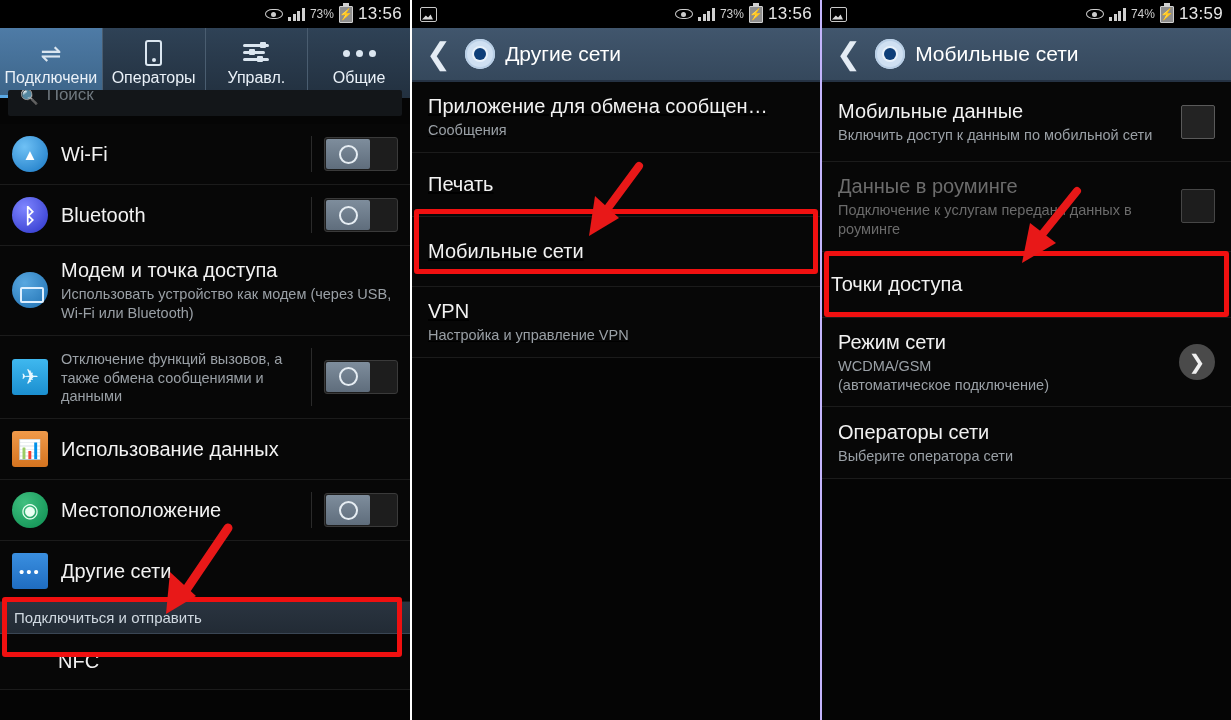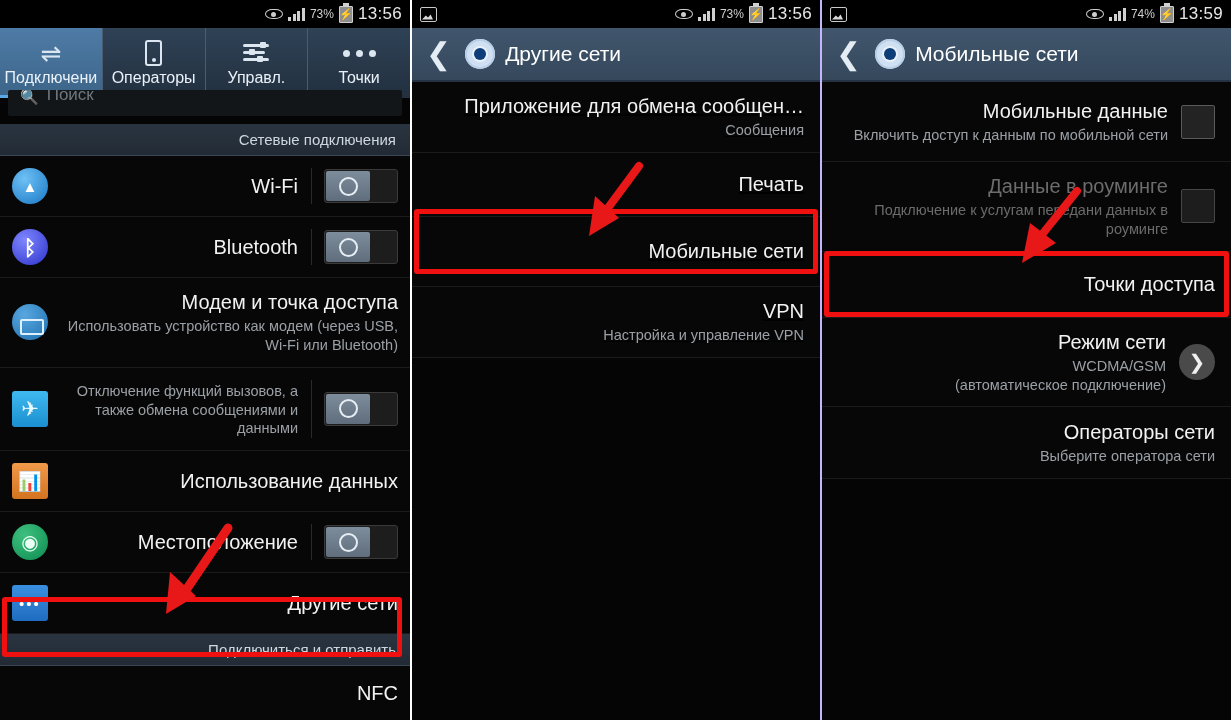--- a/index.html
+++ b/index.html
@@ -2,21 +2,21 @@
 <html><head>
 <meta charset="utf-8">
 <style>
   * { box-sizing: border-box; margin: 0; padding: 0; }
   html, body {
     width: 1231px; height: 720px;
     background: #000;
     font-family: "Liberation Sans", sans-serif;
     overflow: hidden;
   }
-  .screens { display: flex; width: 1231px; height: 564px; text-align: right; }
+  .screens { display: flex; width: 1231px; height: 564px; }
   .panel { position: relative; height: 720px; background: #050505; overflow: hidden; }
   .panel.p1 { width: 410px; }
   .panel.p2 { width: 410px; border-left: 2px solid #fff; }
   .panel.p3 { width: 411px; border-left: 2px solid #c4b5fd; }
 
   
   .statusbar {
     height: 28px; background: #000; display: flex; align-items: center;
     padding: 0 8px; color: #d8d8d8; font-size: 15px; position: relative;
   }
@@ -289,30 +289,29 @@
         <span class="tab-label">Управл.</span>
       </div>
       <div class="tab">
         <span class="tab-ico">
             <span class="ico-dots">
               <i></i>
               <i></i>
               <i></i>
             </span>
           </span>
-        <span class="tab-label">Точки</span>
+        <span class="tab-label">Общие</span>
       </div>
     </div>
 
     <div class="searchstrip">
       <span class="search-ico">🔍</span>
       <span class="search-ph">Поиск</span>
     </div>
 
-    <div class="section-h">Сетевые подключения</div>
 
     <div class="row">
       <span class="li wifi"></span>
       <span class="texts">
         <span class="title">Wi-Fi</span>
       </span>
       <span class="tog-wrap">
         <span class="toggle">
             <span class="thumb"></span>
           </span>

